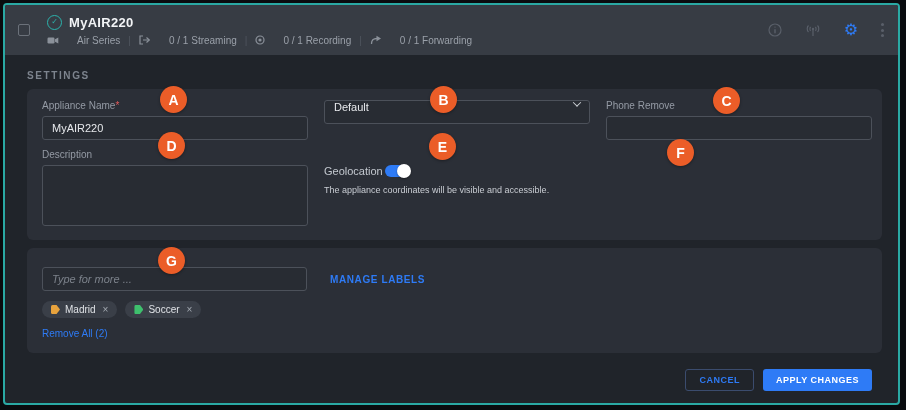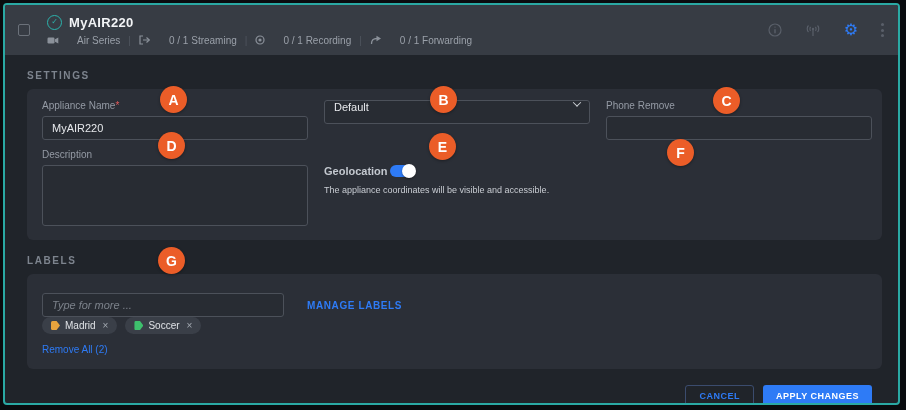--- a/index.html
+++ b/index.html
@@ -59,40 +59,40 @@
     background:rgba(0,0,0,.06); color:#e7e9ec; font-size:11px; padding:0 9px;
     font-family:"Liberation Sans","DejaVu Sans",sans-serif; outline:none;
   }
   .ctrl::placeholder { color:#7c828b; }
   .select { display:flex; align-items:flex-start; justify-content:space-between; cursor:pointer; }
   .chev {
     width:6px; height:6px; border-right:1.5px solid #ccd0d5; border-bottom:1.5px solid #ccd0d5;
     transform:rotate(45deg) translate(-1px,-1px);
   }
   textarea.ctrl { height:61px; resize:none; padding-top:5px; }
-  .geo-row { display:flex; align-items:flex-end; gap:2px; margin-top:16px;font-weight:bold; }
+  .geo-row { display:flex; align-items:flex-end; gap:2px; margin-top:16px; }
   .geo-label { font-size:11px; color:#c3c8cf; }
   .toggle {
     position:relative; width:25px; height:12px; border-radius:6px; cursor:pointer;
   }
   .toggle .knob {
     position:absolute; right:-1px; top:-1px; width:14px; height:14px;
     border-radius:50%; background:#fff; box-shadow:0 1px 2px rgba(0,0,0,.4);
   }
   .geo-help { margin-top:8px; font-size:9px; color:#c9cdd3; }
 
   
   .labels-panel { margin-top:8px; background:#2b2f37; border-radius:6px; padding:19px 10px 12px 15px; }
   .labels-row1 { display:flex; align-items:center; }
-  .labels-input { width:242px; font-style:italic; }
+  .labels-input { width:265px; font-style:italic; }
   .manage {
     margin-left:23px; font-size:10px; font-weight:bold; letter-spacing:.6px;
     color:#2e7bf6; cursor:pointer; text-decoration:none;
   }
-  .chips { display:flex; gap:8px; margin-top:0; }
+  .chips { display:flex; gap:8px; margin-top:10px; }
   .chip {
     display:inline-flex; align-items:center; gap:5px; background:#3a3f48;
     border-radius:9px; padding:3px 9px; font-size:10px; color:#dfe2e6;
   }
   .tag-ic {
     width:9px; height:9px; border-radius:1.5px;
     clip-path:polygon(0 0,62% 0,100% 50%,62% 100%,0 100%);
   }
   .chip-x { color:#a3a9b1; cursor:pointer; font-size:10px; margin-left:2px; }
   .remove-all { display:inline-block; margin-top:10px; font-size:10px; color:#2e7bf6; cursor:pointer; text-decoration:none; }
@@ -219,21 +219,20 @@
               <span class="geo-label">Geolocation</span>
               <div class="toggle" style="background-color: rgb(46, 123, 246);">
                 <div class="knob"></div>
               </div>
             </div>
             <div class="geo-help">The appliance coordinates will be visible and accessible.</div>
           </div>
         </div>
       </div>
 
-      <div class="sec-title">LABELS</div>
 
       <div class="labels-panel">
         <div class="labels-row1">
           <input class="ctrl labels-input" type="text" placeholder="Type for more ..." style="">
           <a class="manage" style="color: rgb(46, 123, 246);">MANAGE LABELS</a>
         </div>
         <div class="chips">
           <span class="chip">
             <span class="tag-ic" style="background-color: rgb(232, 163, 61);"></span>
             <span>Madrid</span>

